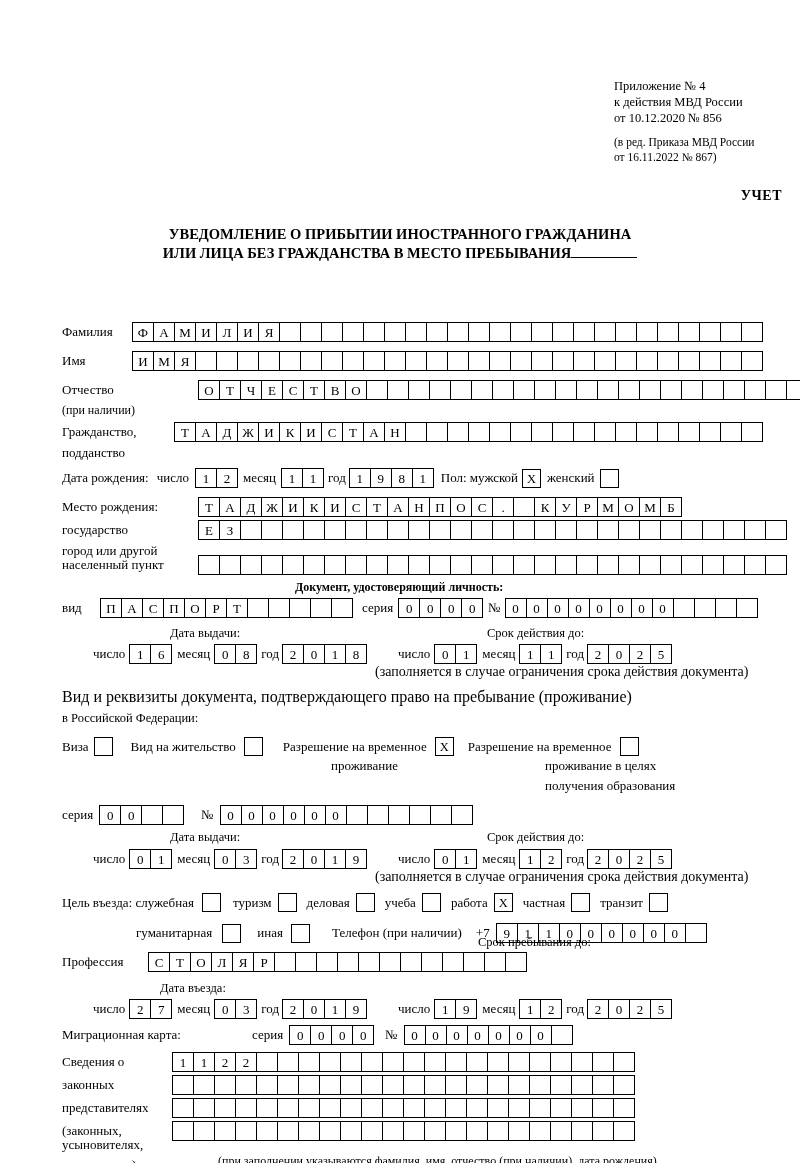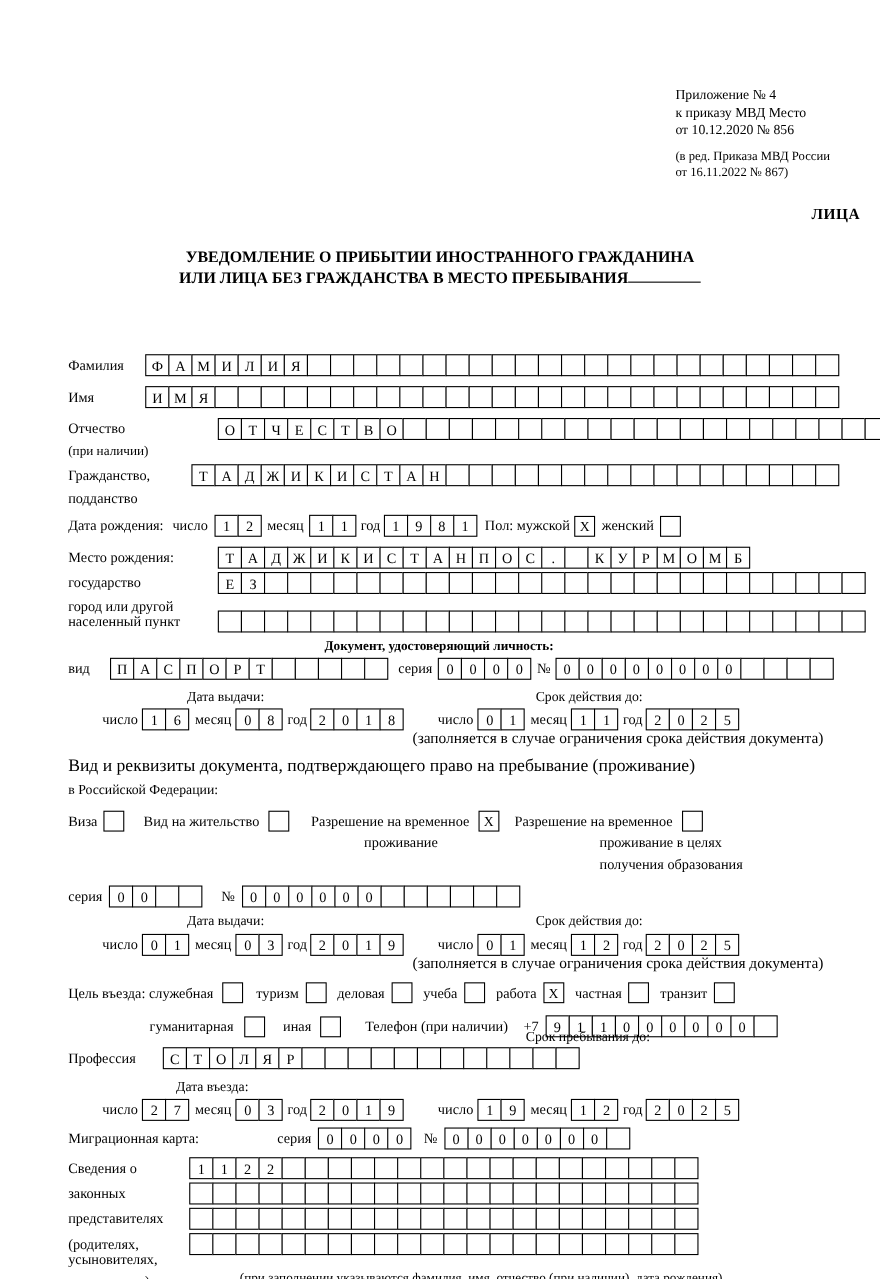--- a/index.html
+++ b/index.html
@@ -108,29 +108,29 @@
   }
   .bold { font-weight: bold; }
 </style>
 </head>
 <body>
 
 <div class="page">
 
   <div class="hdr">
     <div>Приложение № 4</div>
-    <div>к приказу МВД Место</div>
+    <div>к действия МВД России</div>
     <div>от 10.12.2020 № 856</div>
     <div class="sub">
       <div>(в ред. Приказа МВД России</div>
       <div>от 16.11.2022 № 867)</div>
     </div>
   </div>
 
-  <div class="forma">ЛИЦА</div>
+  <div class="forma">УЧЕТ</div>
 
   <div class="title">
     <div>УВЕДОМЛЕНИЕ О ПРИБЫТИИ ИНОСТРАННОГО ГРАЖДАНИНА</div>
     <div><span>ИЛИ ЛИЦА БЕЗ ГРАЖДАНСТВА В МЕСТО ПРЕБЫВАНИЯ</span><span class="ul"></span></div>
   </div>
 
 
   <div id="form-rows">
       <div class="row" style="left: 62px; top: 282px;">
         <span style="width: 70px;">Фамилия</span>
@@ -859,21 +859,21 @@
           <span class="cell"></span>
           <span class="cell"></span>
           <span class="cell"></span>
           <span class="cell"></span>
           <span class="cell"></span>
           <span class="cell"></span>
           <span class="cell"></span>
         </span>
       </div>
       <div class="row" style="left: 62px; top: 1081px;">
-        <span style="width: 110px;">(родителях,</span>
+        <span style="width: 110px;">(законных,</span>
         <span class="cells">
           <span class="cell"></span>
           <span class="cell"></span>
           <span class="cell"></span>
           <span class="cell"></span>
           <span class="cell"></span>
           <span class="cell"></span>
           <span class="cell"></span>
           <span class="cell"></span>
           <span class="cell"></span>

